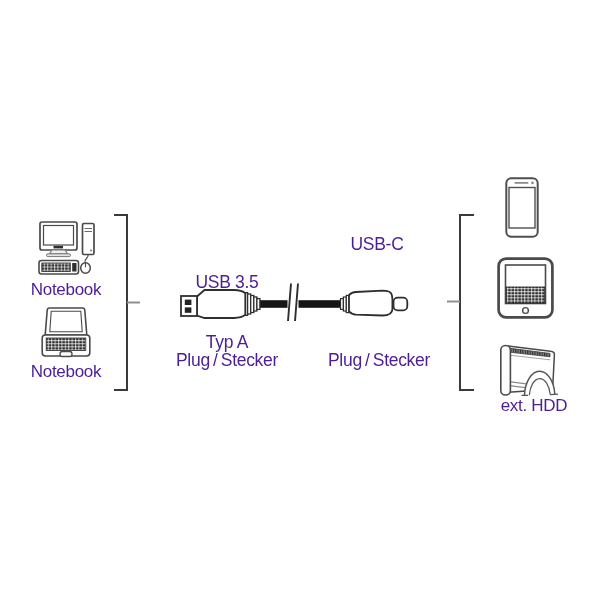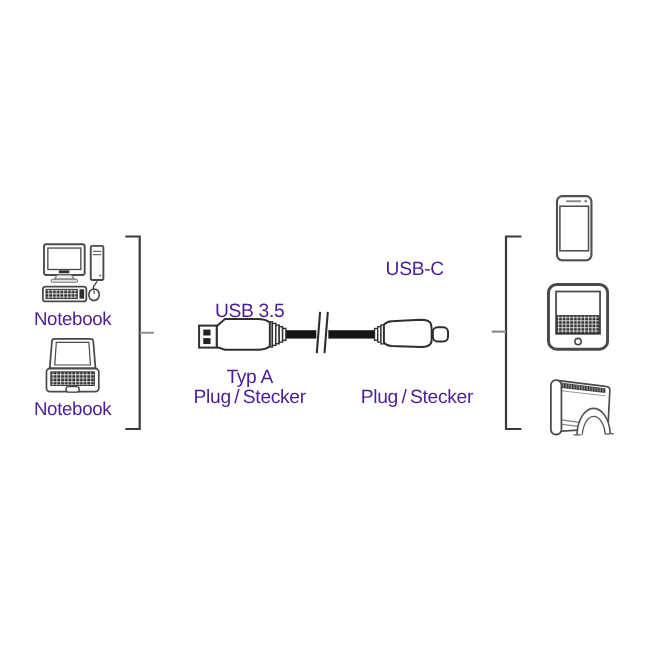--- a/index.html
+++ b/index.html
@@ -139,14 +139,15 @@
     </defs>
     <path d="M24 6 L66.5 11.2 Q70.6 11.6 70.4 14.6 L68.8 46 Q68.6 49.2 65.2 49.5 L24 52.2 Z" fill="#fff" stroke="#4a4a4a" stroke-width="1.5"></path>
     <path d="M26.5 8.3 L66 13.4 L66 16.8 L26.5 12.3 Z" fill="url(#kD)" stroke="#2e2e2e" stroke-width="0.7"></path>
     <path d="M26.5 15.3 L66 19.8" stroke="#9a9a9a" stroke-width="0.9" fill="none"></path>
     <path d="M27 41.8 L48 44.6 M27 45.8 L48 48.4" stroke="#8a8a8a" stroke-width="1.2" fill="none"></path>
     <rect x="16.8" y="5.5" width="9.6" height="49.5" rx="4.6" fill="#fff" stroke="#4a4a4a" stroke-width="1.6"></rect>
     <path d="M40.5 55.2 A15.2 25.5 0 0 1 70.8 54.2" fill="#fff" stroke="#555" stroke-width="1.5"></path>
     <path d="M45.3 55.2 A10.6 19.5 0 0 1 66.2 54.4" fill="none" stroke="#555" stroke-width="1.2"></path>
     <path d="M37.5 55.4 H44 M66 54.6 L74 54.2" stroke="#555" stroke-width="1.2" fill="none"></path>
   </svg>
+  <div class="lbl" style="left:494px;top:396px;width:80px">ext. HDD</div>
 
 </div>
 
 </body></html>

